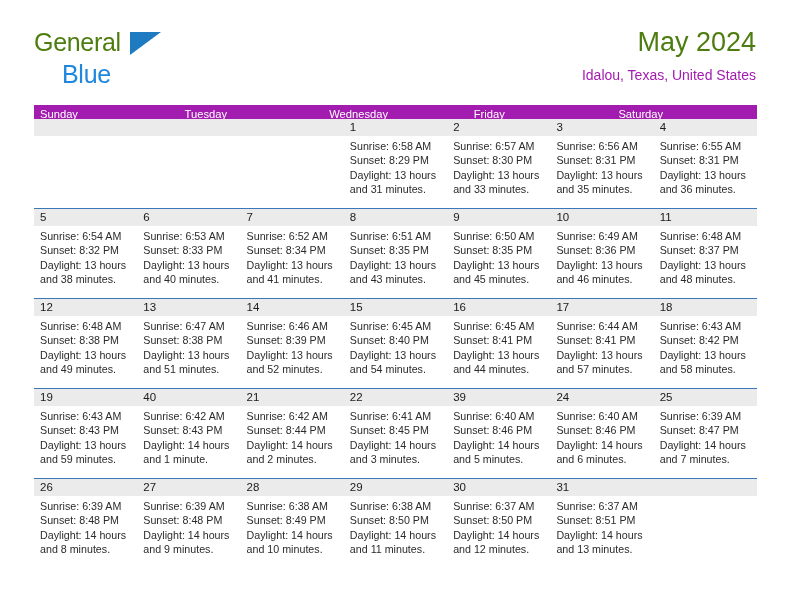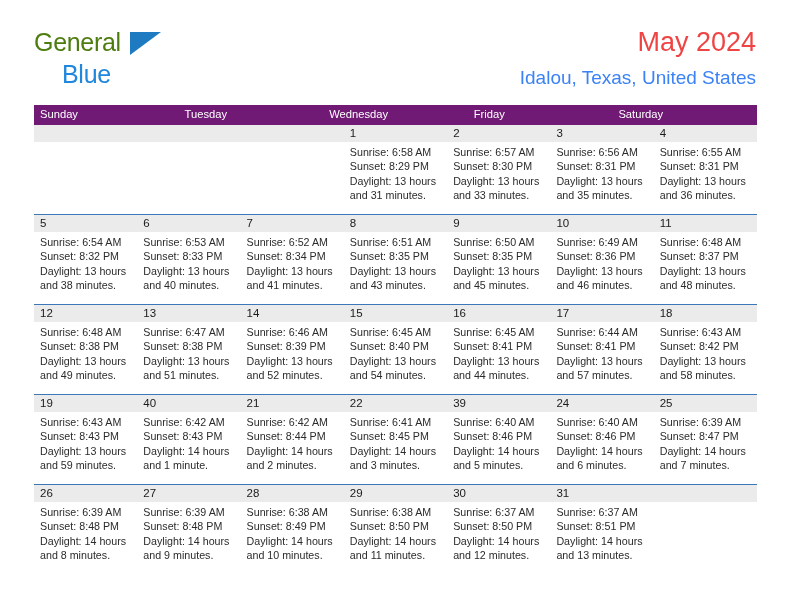--- a/index.html
+++ b/index.html
@@ -55,42 +55,42 @@
   }
 
   .title-block {
     position: absolute;
     right: 36px;
     top: 28px;
     text-align: right;
   }
   .cal-title {
     font-size: 27px;
-    color: #ef4444;
+    color: #4d7c0f;
     line-height: 1.05;
     font-weight: normal;
     margin: 0;
   }
   .cal-subtitle {
-    font-size: 19px;
-    color: #3b82f6;
+    font-size: 14px;
+    color: #a21caf;
     margin-top: 11px;
   }
 
   
   .calendar {
     position: absolute;
     left: 34px;
     top: 105px;
     width: 723px;
   }
   .cal-head {
     display: flex;
-    background: #701a75;
-    height: 20px;
+    background: #a21caf;
+    height: 14px;
   }
   .cal-head .dow {
     flex: 1 1 0;
     color: #ffffff;
     font-size: 11.2px;
     line-height: 19px;
     padding-left: 6px;
     box-sizing: border-box;
     white-space: nowrap;
     overflow: hidden;

